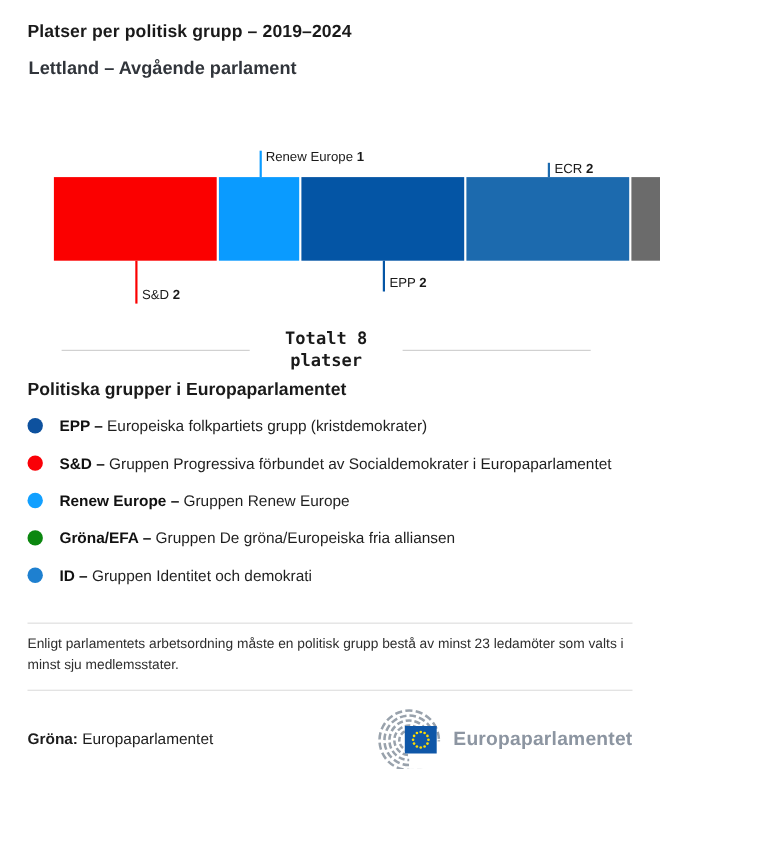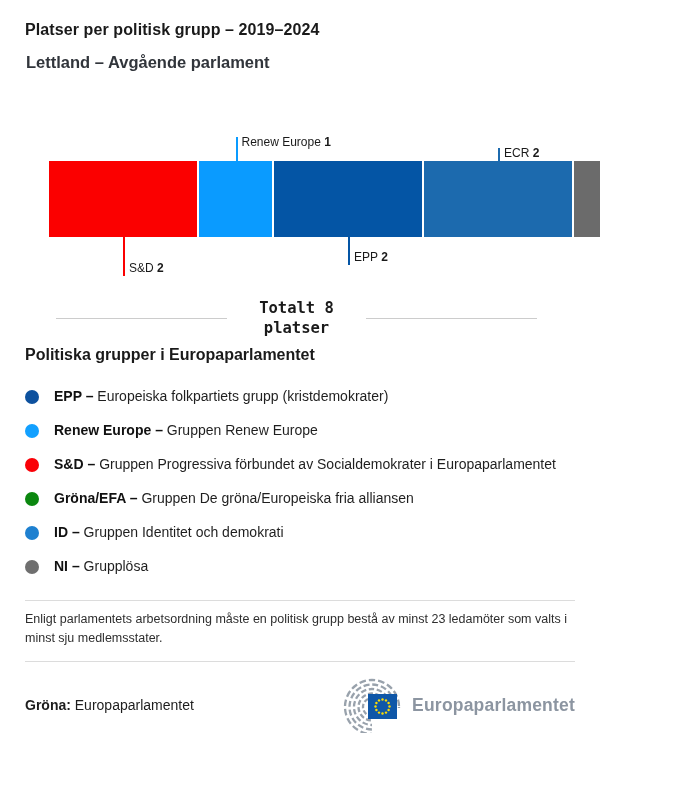--- a/index.html
+++ b/index.html
@@ -22,21 +22,21 @@
   .total-row{display:flex;align-items:center;margin:10px 63px 0 56px;}
   .hline{flex:1;height:1px;background:#cccccc;}
   .total-text{
     padding:0 32px;text-align:center;font-family:"DejaVu Sans Mono",monospace;
     font-weight:700;font-size:15.5px;line-height:20px;color:#1a1a1a;white-space:pre;
   }
 
   
   .legend-heading{margin:8px 0 0 25px;font-size:16px;font-weight:700;color:#1a1a1a;}
   .legend-list{list-style:none;margin:6px 0 0 0;padding:0 0 0 25px;}
-  .legend-item{display:flex;align-items:flex-end;height:34px;}
+  .legend-item{display:flex;align-items:center;height:34px;}
   .dot{width:14px;height:14px;border-radius:50%;flex:0 0 14px;margin-right:15px;}
   .legend-text{font-size:14px;color:#1f1f1f;}
   .legend-text b{font-weight:700;color:#111;}
 
   .divider{border:none;border-top:1px solid #dcdcdc;margin:0 25px;}
   .divider.first{margin-top:26px;}
   .note{margin:9px 25px 0 25px;max-width:640px;font-size:12.5px;line-height:19px;color:#2e2e2e;}
   .divider.second{margin-top:13px;}
 
   
@@ -80,38 +80,34 @@
     <div class="hline"></div>
   </div>
 
   <h3 class="legend-heading">Politiska grupper i Europaparlamentet</h3>
   <ul class="legend-list">
       <li class="legend-item">
         <span class="dot" style="background: rgb(13, 81, 158);"></span>
         <span class="legend-text"><b>EPP – </b>Europeiska folkpartiets grupp (kristdemokrater)</span>
       </li>
       <li class="legend-item">
+        <span class="dot" style="background: rgb(250, 0, 7);"></span>
+        <span class="legend-text"><b>S&amp;D – </b>Gruppen Progressiva förbundet av Socialdemokrater i Europaparlamentet</span>
+      </li>
+      <li class="legend-item">
         <span class="dot" style="background: rgb(18, 160, 255);"></span>
         <span class="legend-text"><b>Renew Europe – </b>Gruppen Renew Europe</span>
-      </li>
-      <li class="legend-item">
-        <span class="dot" style="background: rgb(250, 0, 7);"></span>
-        <span class="legend-text"><b>S&amp;D – </b>Gruppen Progressiva förbundet av Socialdemokrater i Europaparlamentet</span>
       </li>
       <li class="legend-item">
         <span class="dot" style="background: rgb(11, 135, 15);"></span>
         <span class="legend-text"><b>Gröna/EFA – </b>Gruppen De gröna/Europeiska fria alliansen</span>
       </li>
       <li class="legend-item">
         <span class="dot" style="background: rgb(30, 128, 208);"></span>
         <span class="legend-text"><b>ID – </b>Gruppen Identitet och demokrati</span>
-      </li>
-      <li class="legend-item">
-        <span class="dot" style="background: rgb(111, 111, 111);"></span>
-        <span class="legend-text"><b>NI – </b>Grupplösa</span>
       </li>
     </ul>
 
   <hr class="divider first">
   <p class="note">Enligt parlamentets arbetsordning måste en politisk grupp bestå av minst 23 ledamöter som valts i minst sju medlemsstater.</p>
   <hr class="divider second">
 
   <div class="source-row">
     <p class="source"><b>Gröna:</b> <span>Europaparlamentet</span></p>
     <div class="logo">

